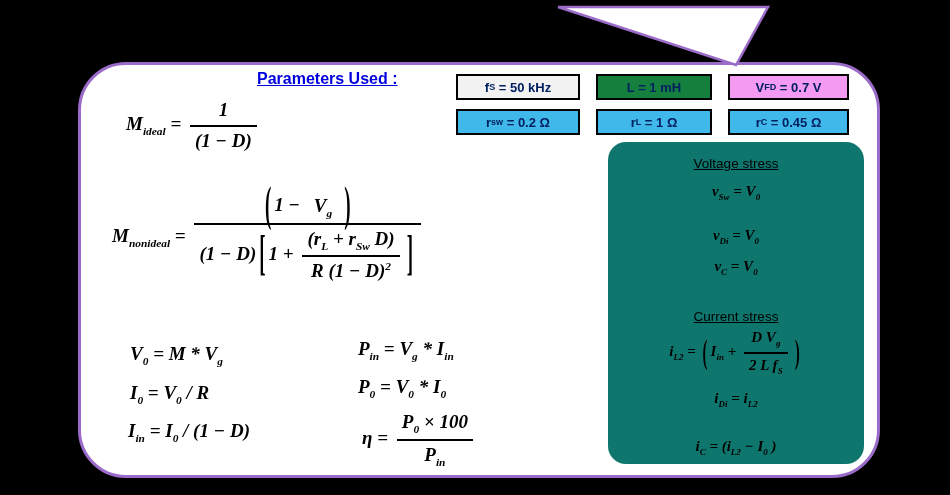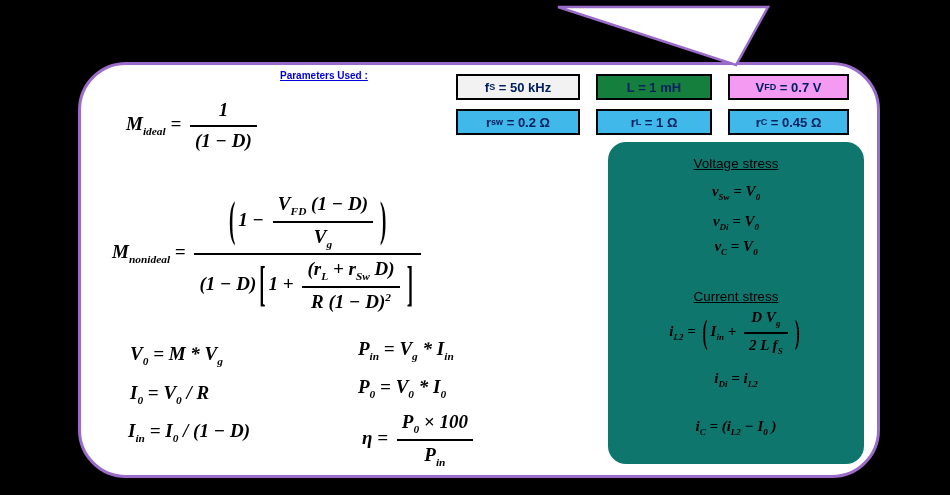--- a/index.html
+++ b/index.html
@@ -4,21 +4,21 @@
 <style>
   * { margin:0; padding:0; box-sizing:border-box; }
   html,body { width:950px; height:495px; }
   body { background:#000; position:relative; overflow:hidden; font-family:"Liberation Sans",sans-serif; }
   .stage { position:absolute; inset:0; width:950px; height:495px; }
 
   .bubble { position:absolute; left:78px; top:62px; width:802px; height:416px;
             background:#fff; border:3px solid #9b6bc9; border-radius:48px; }
   .tail { position:absolute; left:0; top:0; width:950px; height:495px; pointer-events:none; }
 
-  .heading { position:absolute; left:280px; top:70px; font-size:10px; font-weight:bold;
+  .heading { position:absolute; left:257px; top:70px; font-size:16px; font-weight:bold;
              color:#0000dd; text-decoration:underline; }
 
   .param-grid { position:absolute; left:456px; top:74px; display:grid;
                 grid-template-columns:124px 116px 121px; column-gap:16px; row-gap:9px;
                 grid-auto-rows:26px; }
   .pbox { border:2px solid #000; display:flex; align-items:center; justify-content:center;
           font-weight:bold; font-size:13px; color:#002060; white-space:pre; }
   .pbox sub { font-size:9px; }
   .bg-gray { background:#f2f2f2; }
   .bg-orange { background:#15803d; }
@@ -64,21 +64,20 @@
     <div class="pbox bg-cyan"><span>r</span><sub>C</sub><span> = 0.45 Ω</span></div>
   </div>
 
   <div class="formula" style="left:126px;top:98px;"><span>M</span><sub>ideal</sub><span> = </span><span class="frac">
         <span class="fnum">1</span>
         <span class="fden">(1 − D)</span>
       </span></div>
 
   <div class="formula" style="left:112px;top:192px;"><span>M</span><sub>nonideal</sub><span> = </span><span class="frac">
         <span class="fnum"><span class="bp" style="--sy:2.5">(</span><span>1 − </span><span class="frac">
-            <span class="fnum"><span>V</span><sub>FD</sub><span> (1 − D)</span></span>
             <span class="fden"><span>V</span><sub>g</sub></span>
           </span><span class="bp" style="--sy:2.5">)</span></span>
         <span class="fden"><span>(1 − D)</span><span class="bp" style="--sy:2.5">[</span><span>1 + </span><span class="frac">
             <span class="fnum"><span>(r</span><sub>L</sub><span> + r</span><sub>Sw</sub><span> D)</span></span>
             <span class="fden"><span>R (1 − D)</span><sup>2</sup></span>
           </span><span class="bp" style="--sy:2.5">]</span></span>
       </span></div>
 
   <div class="formula" style="left:130px;top:342px;"><span>V</span><sub>0</sub><span> = M * V</span><sub>g</sub></div>
   <div class="formula" style="left:130px;top:381px;"><span>I</span><sub>0</sub><span> = V</span><sub>0</sub><span> / R</span></div>
@@ -87,22 +86,22 @@
   <div class="formula" style="left:358px;top:337px;"><span>P</span><sub>in</sub><span> = V</span><sub>g</sub><span> * I</span><sub>in</sub></div>
   <div class="formula" style="left:358px;top:375px;"><span>P</span><sub>0</sub><span> = V</span><sub>0</sub><span> * I</span><sub>0</sub></div>
   <div class="formula" style="left:362px;top:410px;"><span>η</span><span> = </span><span class="frac">
         <span class="fnum"><span>P</span><sub>0</sub><span> × 100</span></span>
         <span class="fden"><span>P</span><sub>in</sub></span>
       </span></div>
 
   <div class="green-box">
     <div class="stress-heading" style="margin-top:2px;">Voltage stress</div>
     <div class="formula gf" style="margin-top:11px;"><span>v</span><sub>Sw</sub><span> = V</span><sub>0</sub></div>
-    <div class="formula gf" style="margin-top:8px;"><span>v</span><sub>Di</sub><span> = V</span><sub>0</sub></div>
-    <div class="formula gf" style="margin-top:4px;"><span>v</span><sub>C</sub><span> = V</span><sub>0</sub></div>
+    <div class="formula gf" style="margin-top:22px;"><span>v</span><sub>Di</sub><span> = V</span><sub>0</sub></div>
+    <div class="formula gf" style="margin-top:10px;"><span>v</span><sub>C</sub><span> = V</span><sub>0</sub></div>
     <div class="stress-heading" style="margin-top:30px;">Current stress</div>
     <div class="formula gf" style="margin-top:4px;"><span>i</span><sub>L2</sub><span> = </span><span class="bp" style="--sy:2.3">(</span><span>I</span><sub>in</sub><span> + </span><span class="frac">
           <span class="fnum"><span>D V</span><sub>g</sub></span>
           <span class="fden"><span>2 L f</span><sub>S</sub></span>
         </span><span class="bp" style="--sy:2.3">)</span></div>
     <div class="formula gf" style="margin-top:12px;"><span>i</span><sub>Di</sub><span> = i</span><sub>L2</sub></div>
     <div class="formula gf" style="margin-top:26px;"><span>i</span><sub>C</sub><span> = (i</span><sub>L2</sub><span> − I</span><sub>0</sub><span> )</span></div>
   </div>
 
 </div>

